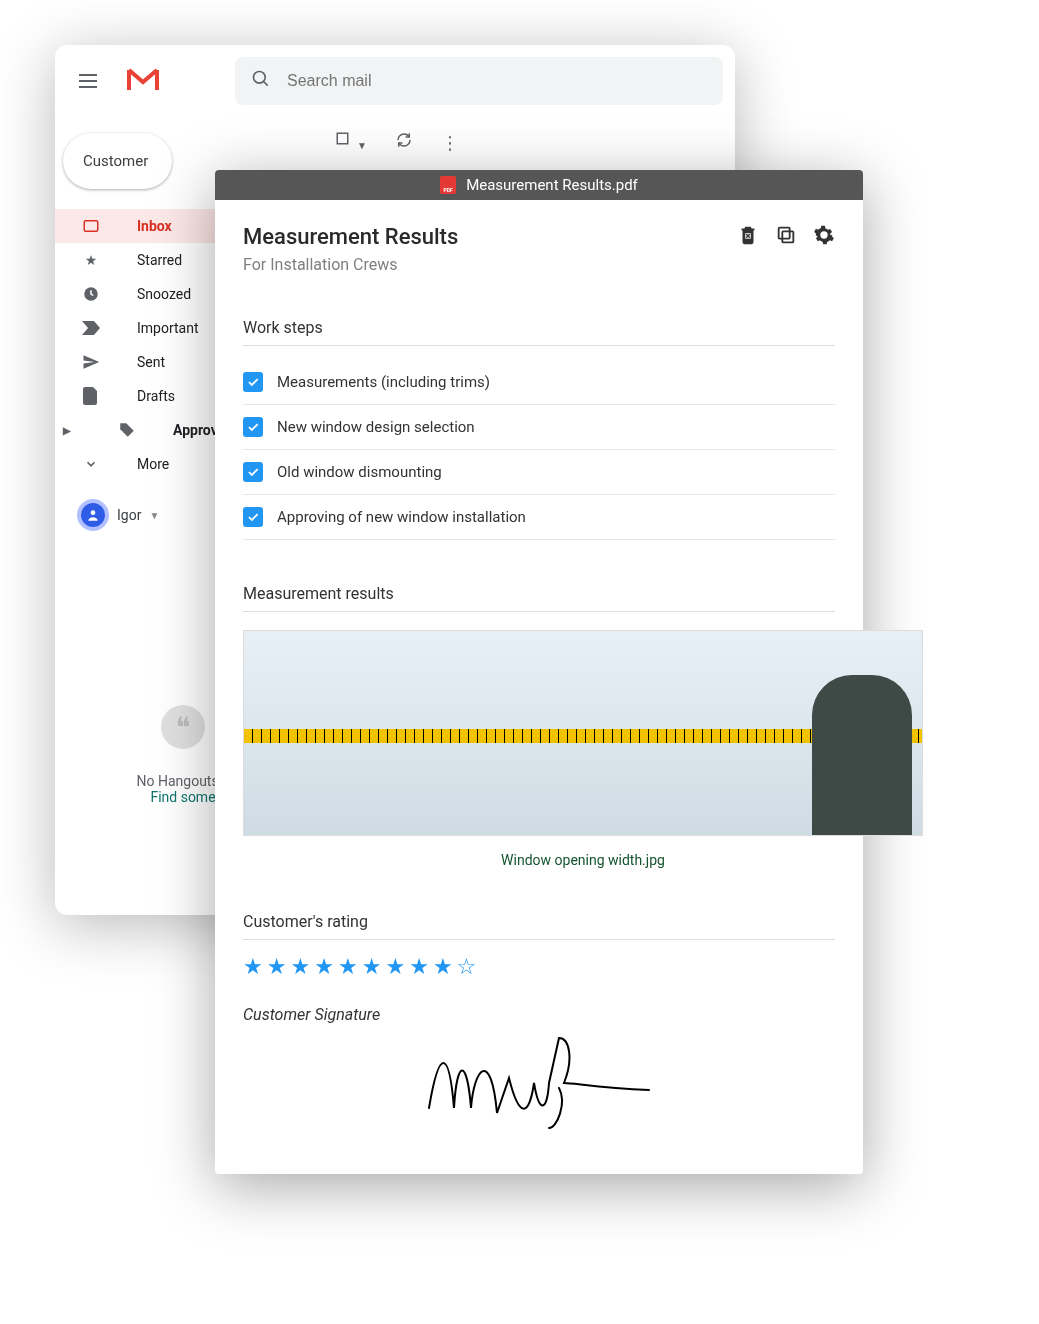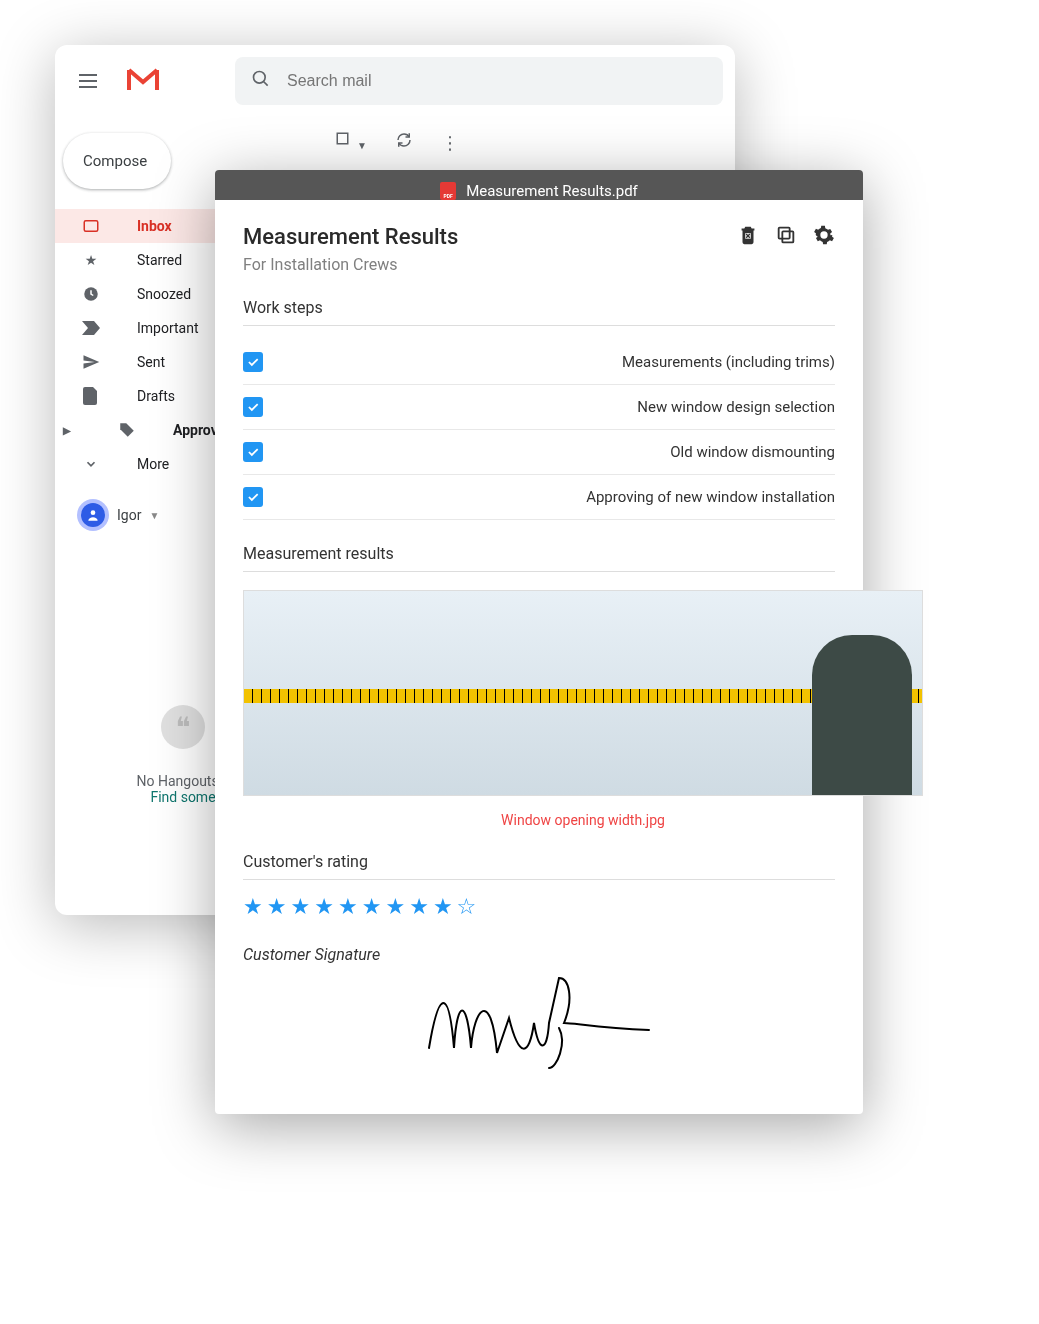--- a/index.html
+++ b/index.html
@@ -112,44 +112,44 @@
   box-shadow: 0 12px 60px rgba(0,0,0,0.35);
   border-radius: 4px;
   overflow: visible;
 }
 .pdf-titlebar {
   background: #565656;
   color: #fff;
   font-size: 15px;
   height: 30px;
   display: flex;
-  align-items: flex-end;
+  align-items: center;
   justify-content: center;
   gap: 10px;
   border-radius: 4px 4px 0 0;
 }
 .pdf-icon { width: 16px; height: 18px; background: #e53935; border-radius: 2px; position: relative; }
 .pdf-icon::after { content: 'PDF'; position: absolute; bottom: 1px; left: 0; right: 0; font-size: 5px; color:#fff; text-align:center; font-weight:700; }
 .pdf-content { padding: 24px 28px 36px; }
 .pdf-header-row { display: flex; align-items: flex-start; justify-content: space-between; }
 .pdf-title { font-size: 22px; font-weight: 500; color: #2a2a2a; }
 .pdf-subtitle { font-size: 16px; color: #808080; margin-top: 6px; }
 .pdf-actions { display: flex; gap: 16px; color: #333; }
 .pdf-actions svg, .pdf-actions .gear { width: 22px; height: 22px; cursor: pointer; }
-.section-heading { font-size: 16px; color: #333; margin-top: 24px; padding-bottom: 8px; border-bottom: 1px solid #ddd; }
+.section-heading { font-size: 16px; color: #333; margin-top: 44px; padding-bottom: 8px; border-bottom: 1px solid #ddd; }
 .check-list { margin-top: 14px; }
-.check-row { display: flex; align-items: center; padding: 12px 0; border-bottom: 1px solid #e8e8e8; justify-content: space-between; }
+.check-row { display: flex; align-items: center; gap: 14px; padding: 12px 0; border-bottom: 1px solid #e8e8e8; }
 .checkbox { width: 20px; height: 20px; background: #2196f3; border-radius: 3px; display: flex; align-items: center; justify-content: center; color: #fff; flex-shrink: 0; }
 .check-label { font-size: 15px; color: #333; }
 .results-row { display: flex; gap: 36px; margin-top: 18px; }
 .results-row.overflow { width: 680px; }
 .result-item { flex: 1; text-align: center; }
 .result-img { width: 100%; height: 206px; background: #d4e6f0; border: 1px solid #ddd; position: relative; overflow:hidden; }
 .tape { position:absolute; left:0; right:0; top:48%; height:14px; background: repeating-linear-gradient(90deg,#f2c200,#f2c200 8px,#000 8px,#000 9px); }
-.result-caption { font-size: 14px; color: #ef4444; margin-top: 16px; }
+.result-caption { font-size: 14px; color: #14532d; margin-top: 16px; }
 .rating { display: flex; gap: 4px; margin-top: 14px; }
 .star { color: #2196f3; font-size: 22px; }
 .star.empty { color: #2196f3; }
 .signature-area { margin-top: 4px; display:flex; justify-content:center; }
 .signature-area svg { width: 240px; height: 110px; }
 .section-heading.nounder { border-bottom: none; padding-bottom:0;font-style:italic; }
 </style>
 </head>
 <body>
 
@@ -175,21 +175,21 @@
             <circle cx="10" cy="10" r="7"></circle>
             <line x1="20" y1="20" x2="15" y2="15"></line>
           </svg>
       </span>
       <input type="text" placeholder="Search mail" style="">
     </div>
   </div>
   <div class="gmail-body">
     <div class="gmail-sidebar">
       <div class="compose-btn">
-        <span>Compose</span>
+        <span>Customer</span>
       </div>
       <ul class="nav-list">
         <li class="nav-item active">
           <span class="nav-icon">
               <svg width="18" height="18" viewBox="0 0 24 24" fill="none" stroke="currentColor" stroke-width="2">
                 <rect x="3" y="5" width="18" height="14" rx="2"></rect>
               </svg>
             </span>
           <span>Inbox</span>
         </li>

